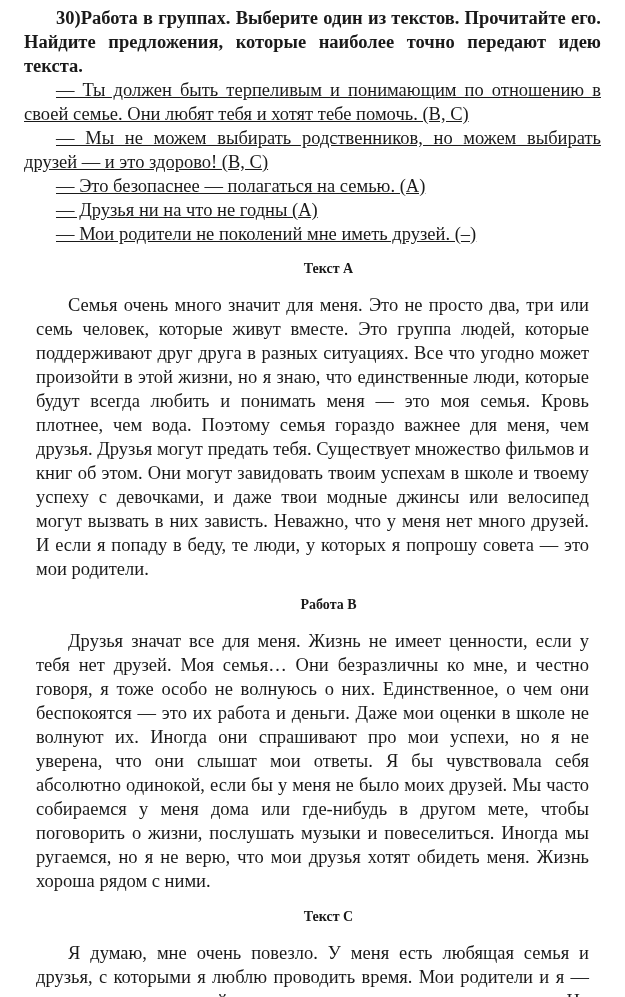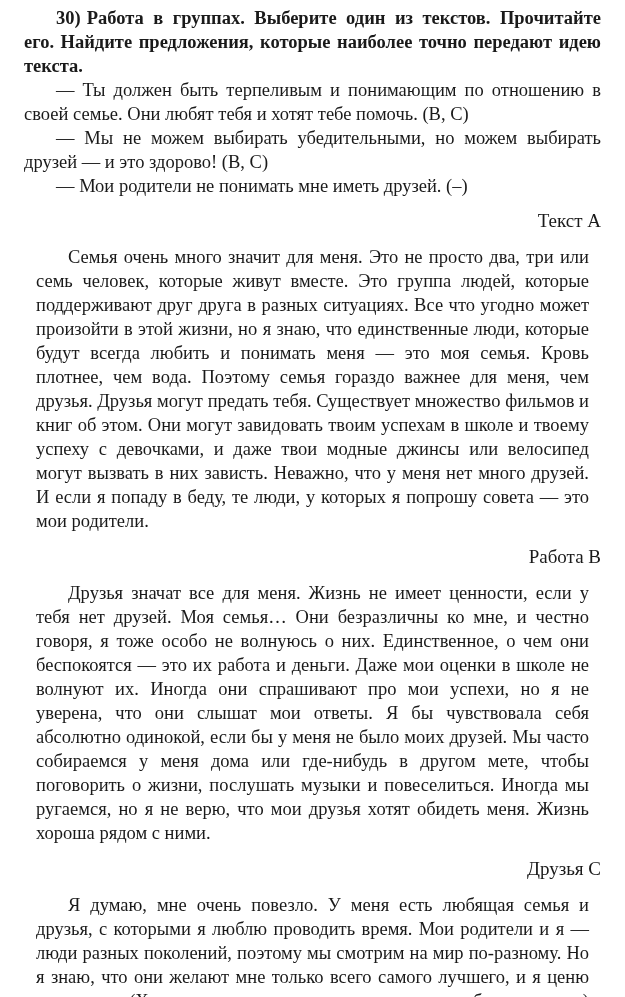--- a/index.html
+++ b/index.html
@@ -22,66 +22,68 @@
     font-size: 18.5px;
     line-height: 24px;
     text-align: justify;
   }
   .task-header {
     margin: 0;
     font-weight: bold;
     text-indent: 32px;
   }
   .task-header .task-number {
-    padding-right: 6px;
   }
   .statements {
     margin: 0;
   }
   .statement {
     margin: 0;
     text-indent: 32px;
+    text-decoration: underline;
   }
   .text-section {
     margin: 0;
   }
   .section-heading {
     margin: 11px 0 9px 0;
     text-indent: 32px;
-    text-align: right;
-    font-weight: normal;
-    font-size: 19px;
+    text-align: center;
+    font-weight: bold;
+    font-size: 14px;
     line-height: 24px;
   }
   .section-body {
     margin: 12px;
     text-indent: 32px;
   }
 </style>
 </head>
 <body>
 
 <div class="page">
 
   <p class="task-header"><span class="task-number">30)</span><span>Работа в группах. Выберите один из текстов. Прочитайте его. Найдите предложения, которые наиболее точно передают идею текста.</span></p>
 
   <div class="statements">
     <p class="statement">— Ты должен быть терпеливым и понимающим по отношению в своей семье. Они любят тебя и хотят тебе помочь. (B, C)</p>
-    <p class="statement">— Мы не можем выбирать убедительными, но можем выбирать друзей — и это здорово! (B, C)</p>
-    <p class="statement">— Мои родители не понимать мне иметь друзей. (–)</p>
+    <p class="statement">— Мы не можем выбирать родственников, но можем выбирать друзей — и это здорово! (B, C)</p>
+    <p class="statement">— Это безопаснее — полагаться на семью. (A)</p>
+    <p class="statement">— Друзья ни на что не годны (A)</p>
+    <p class="statement">— Мои родители не поколений мне иметь друзей. (–)</p>
   </div>
 
   <div class="text-section">
     <h3 class="section-heading">Текст A</h3>
     <p class="section-body">Семья очень много значит для меня. Это не просто два, три или семь человек, которые живут вместе. Это группа людей, которые поддерживают друг друга в разных ситуациях. Все что угодно может произойти в этой жизни, но я знаю, что единственные люди, которые будут всегда любить и понимать меня — это моя семья. Кровь плотнее, чем вода. Поэтому семья гораздо важнее для меня, чем друзья. Друзья могут предать тебя. Существует множество фильмов и книг об этом. Они могут завидовать твоим успехам в школе и твоему успеху с девочками, и даже твои модные джинсы или велосипед могут вызвать в них зависть. Неважно, что у меня нет много друзей. И если я попаду в беду, те люди, у которых я попрошу совета — это мои родители.</p>
   </div>
 
   <div class="text-section">
     <h3 class="section-heading">Работа B</h3>
     <p class="section-body">Друзья значат все для меня. Жизнь не имеет ценности, если у тебя нет друзей. Моя семья… Они безразличны ко мне, и честно говоря, я тоже особо не волнуюсь о них. Единственное, о чем они беспокоятся — это их работа и деньги. Даже мои оценки в школе не волнуют их. Иногда они спрашивают про мои успехи, но я не уверена, что они слышат мои ответы. Я бы чувствовала себя абсолютно одинокой, если бы у меня не было моих друзей. Мы часто собираемся у меня дома или где-нибудь в другом мете, чтобы поговорить о жизни, послушать музыки и повеселиться. Иногда мы ругаемся, но я не верю, что мои друзья хотят обидеть меня. Жизнь хороша рядом с ними.</p>
   </div>
 
   <div class="text-section">
-    <h3 class="section-heading">Друзья C</h3>
+    <h3 class="section-heading">Текст C</h3>
     <p class="section-body">Я думаю, мне очень повезло. У меня есть любящая семья и друзья, с которыми я люблю проводить время. Мои родители и я — люди разных поколений, поэтому мы смотрим на мир по-разному. Но я знаю, что они желают мне только всего самого лучшего, и я ценю их советы. (Хотя иногда я игнорирую их советы и забываю о них.) Они любят не всех моих друзей, но они никогда не говорят просто «нет». Они пытаются объяснить свою точку зрения, и иногда я нахожу их аргументы достаточно убедительными. Я согласна, что не всех людей, с которыми ты идешь гулять, можно назвать друзьями. Это редкость — иметь настоящих друзей, и надо бережно к ним относиться. И если тебе повезло их встретить, заботься о них, не обижай их и постарайся не потерять их.</p>
   </div>
 
 </div>
 
 </body></html>

